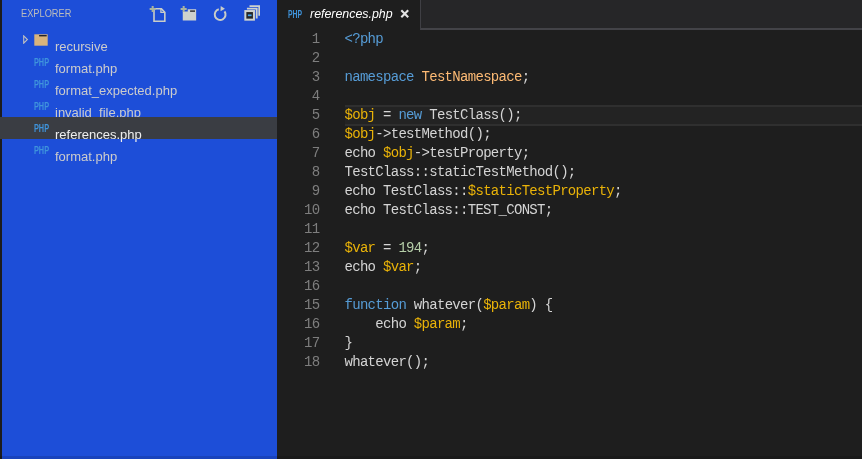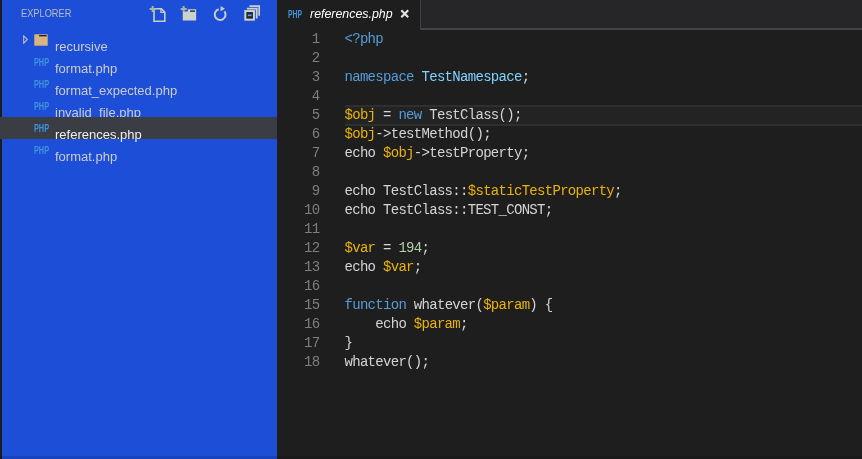--- a/index.html
+++ b/index.html
@@ -28,40 +28,40 @@
   #tabclose { position:absolute; left:122.5px; top:8.5px; }
   #emptytabs { position:absolute; left:143px; top:-1px; width:444px; height:31px; background:#262628; border:1px solid #3f3f44; border-bottom:2px solid #434348; }
 
   
   #code { position:absolute; left:0; top:30px; width:585px; }
   .cl { position:relative; height:19px; white-space:pre; font-family:"Liberation Mono", monospace; font-size:14px; letter-spacing:-0.7px; line-height:19px; }
   .ln { position:absolute; left:0; top:0; width:42.5px; text-align:right; color:#7e7e7e; }
   .ct { position:absolute; left:67.5px; top:0; color:#d4d4d4; }
   .b { color:#569cd6;margin-top:13px; }
   .v { color:#eab308; }
-  .t { color:#7dd3fc; }
+  .t { color:#fdba74; }
   .n { color:#b5cea8; }
   #curline { position:absolute; left:67.5px; top:105px; width:517.5px; height:20.5px; background:#232323; border-top:2px solid #2f2f2f; border-bottom:2px solid #2f2f2f; }
 
   #bottomstrip { position:absolute; left:0; top:456px; width:862px; height:3px; background:rgba(0,0,0,0.13); }
 </style>
 </head>
 <body>
 
 <div id="editor">
   <div id="curline"></div>
   <div id="code">
     <div class="cl"><span class="ln">1</span><span class="ct"><span class="b">&lt;?php</span></span></div>
     <div class="cl"><span class="ln">2</span></div>
     <div class="cl"><span class="ln">3</span><span class="ct"><span class="b">namespace</span> <span class="t">TestNamespace</span>;</span></div>
     <div class="cl"><span class="ln">4</span></div>
     <div class="cl"><span class="ln">5</span><span class="ct"><span class="v">$obj</span> = <span class="b">new</span> TestClass();</span></div>
     <div class="cl"><span class="ln">6</span><span class="ct"><span class="v">$obj</span>-&gt;testMethod();</span></div>
     <div class="cl"><span class="ln">7</span><span class="ct">echo <span class="v">$obj</span>-&gt;testProperty;</span></div>
-    <div class="cl"><span class="ln">8</span></div>
+    <div class="cl"><span class="ln">8</span><span class="ct">TestClass::staticTestMethod();</span></div>
     <div class="cl"><span class="ln">9</span><span class="ct">echo TestClass::<span class="v">$staticTestProperty</span>;</span></div>
     <div class="cl"><span class="ln">10</span><span class="ct">echo TestClass::TEST_CONST;</span></div>
     <div class="cl"><span class="ln">11</span></div>
     <div class="cl"><span class="ln">12</span><span class="ct"><span class="v">$var</span> = <span class="n">194</span>;</span></div>
     <div class="cl"><span class="ln">13</span><span class="ct">echo <span class="v">$var</span>;</span></div>
     <div class="cl"><span class="ln">16</span></div>
     <div class="cl"><span class="ln">15</span><span class="ct"><span class="b">function</span> whatever(<span class="v">$param</span>) {</span></div>
     <div class="cl"><span class="ln">16</span><span class="ct">    echo <span class="v">$param</span>;</span></div>
     <div class="cl"><span class="ln">17</span><span class="ct">}</span></div>
     <div class="cl"><span class="ln">18</span><span class="ct">whatever();</span></div>

